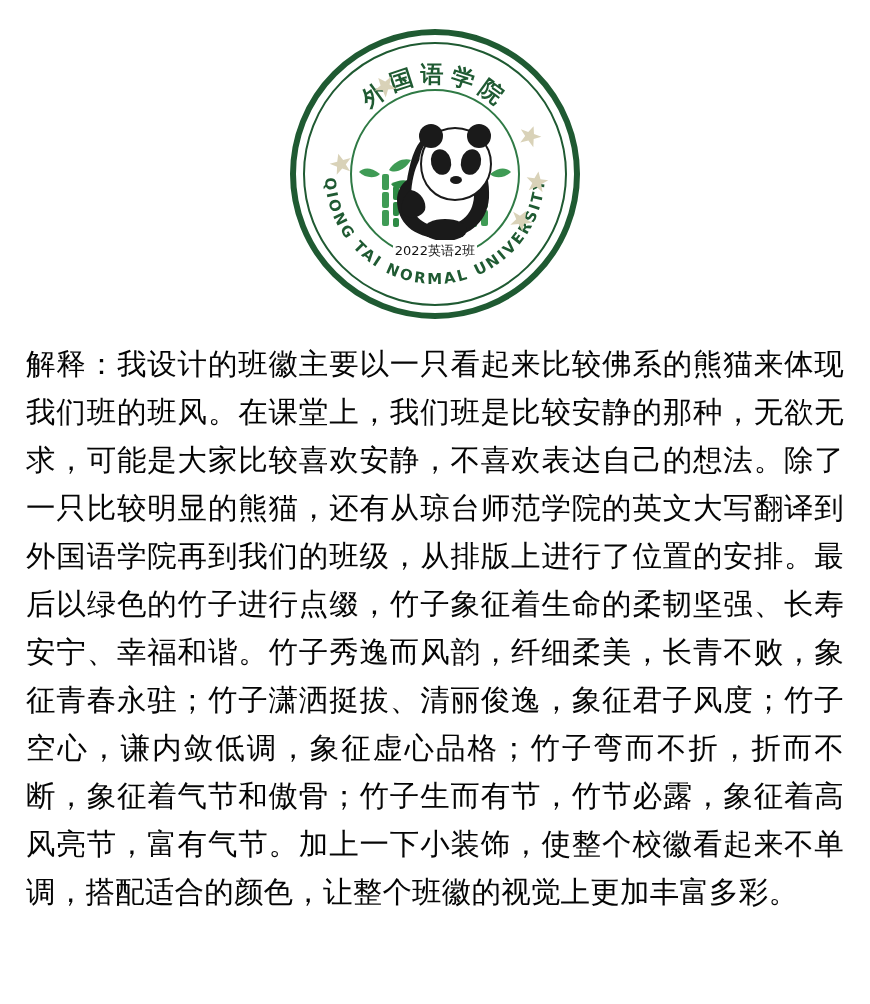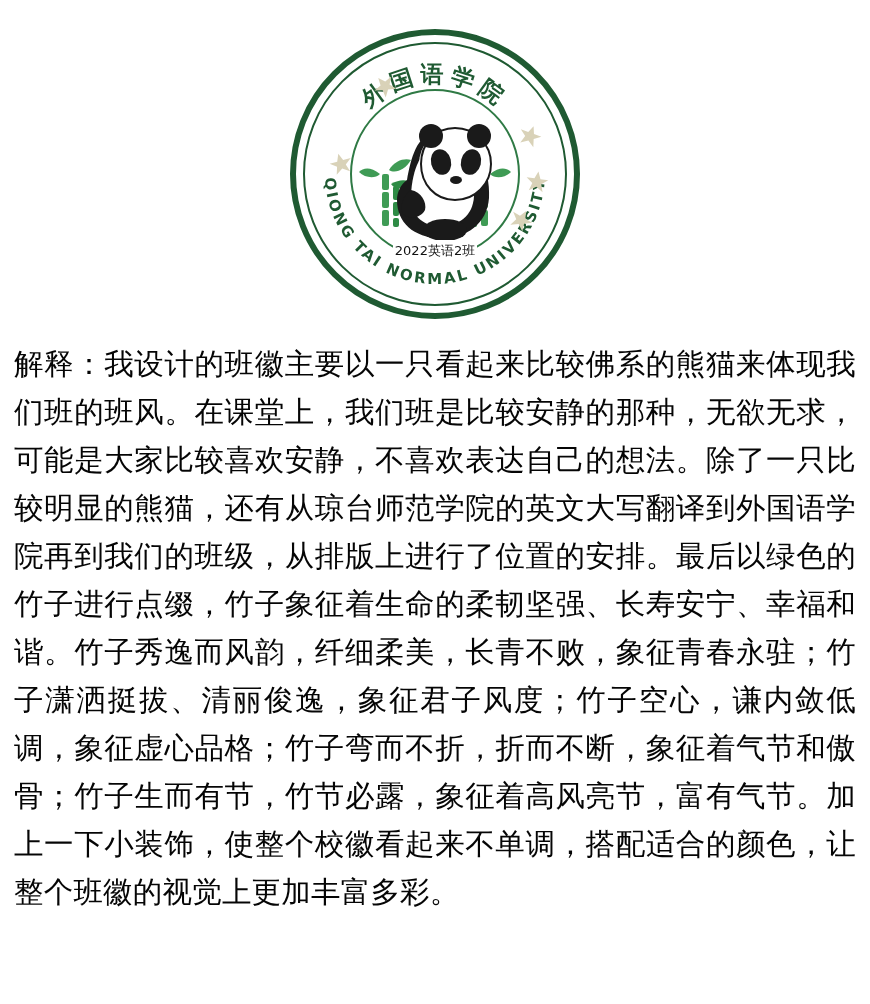--- a/index.html
+++ b/index.html
@@ -35,21 +35,21 @@
     position: relative;
     width: 300px;
     height: 300px;
   }
   .emblem svg {
     display: block;
   }
 
   
   .body-text {
-    margin: 0 14px;
+    margin: 0 26px;
     font-family: "DejaVu Sans", "Liberation Sans", sans-serif;
     font-size: 29.5px;
     line-height: 48px;
     letter-spacing: 0.2px;
     color: #050505;
     text-align: justify;
     text-justify: inter-character;
     font-weight: 500;
   }
 </style>

